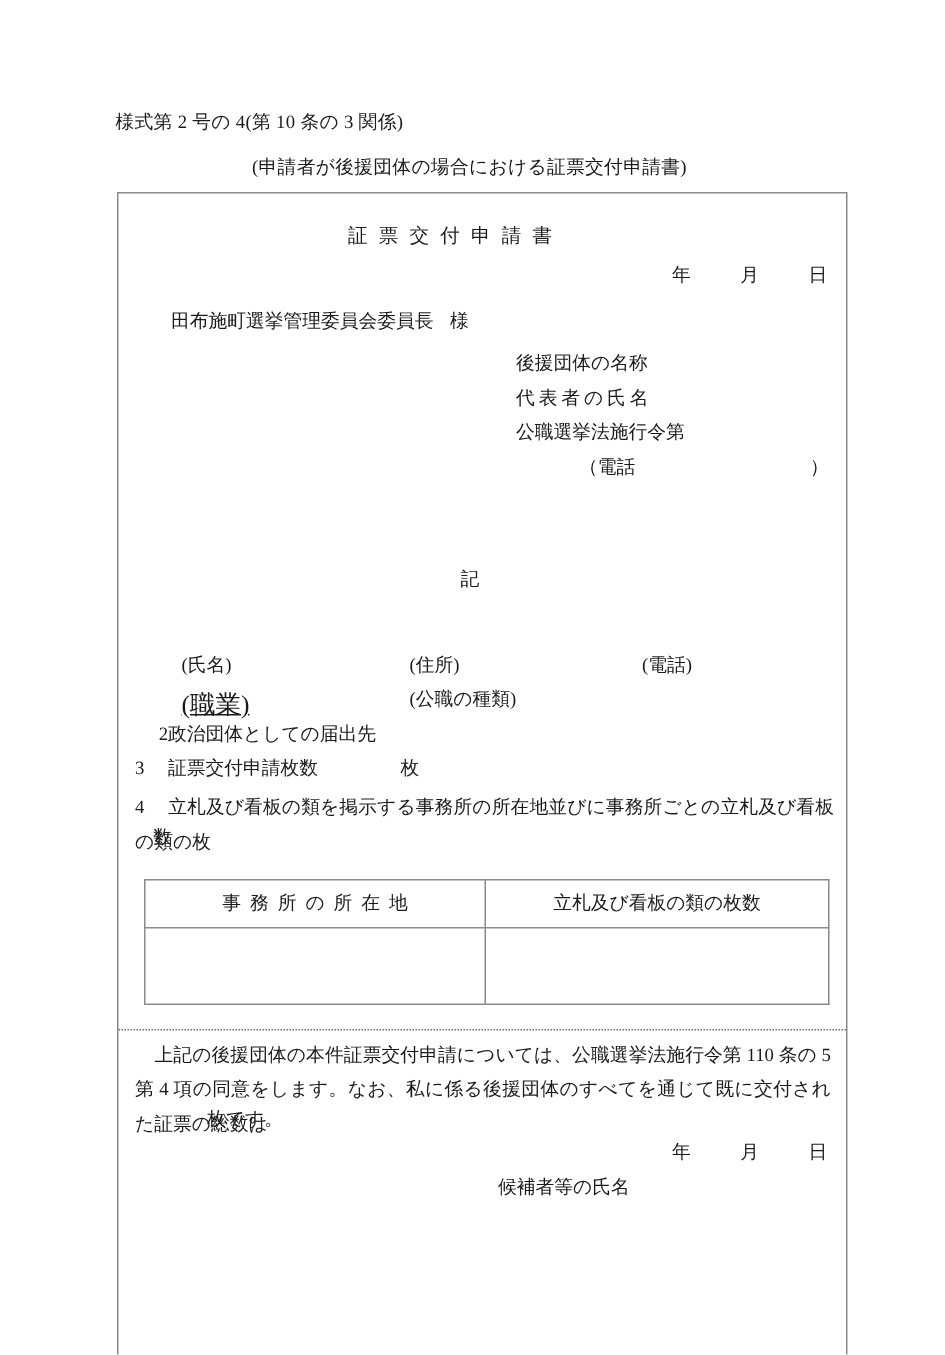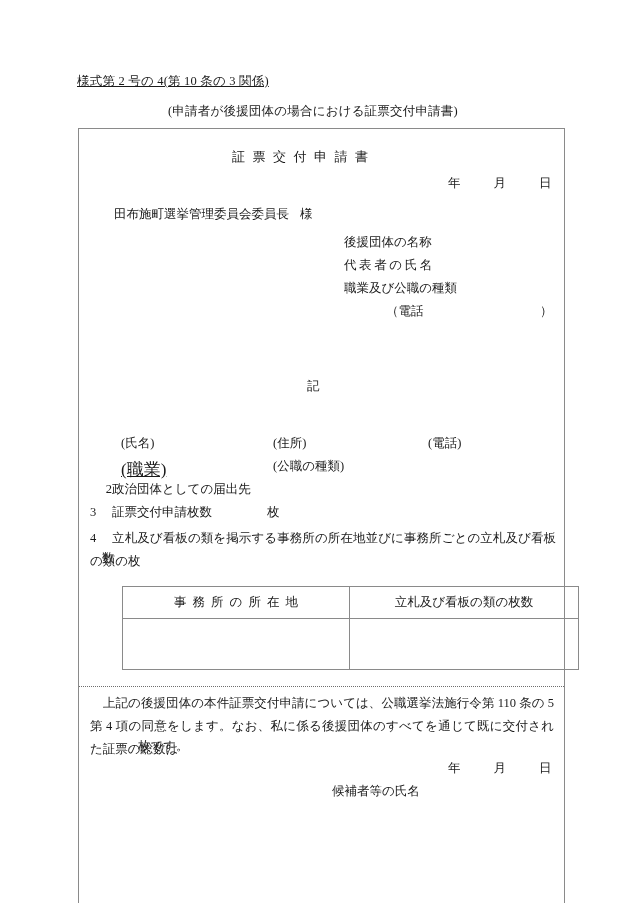--- a/index.html
+++ b/index.html
@@ -23,21 +23,20 @@
   }
 
   
   .doc-code {
     position: absolute;
     left: 77px;
     top: 73px;
     font-size: 12.5px;
     letter-spacing: 0.2px;
     white-space: nowrap;
-    text-decoration: underline;
   }
   .doc-subtitle {
     position: absolute;
     left: 168px;
     top: 103px;
     font-size: 12.5px;
     letter-spacing: 0.2px;
     white-space: nowrap;
   }
 
@@ -122,21 +121,20 @@
   .it4-cont { left: 23px; top: 421px; font-size: 12.5px; }
 
   
   .tbl {
     position: absolute;
     left: 17px;
     top: 457px;
     width: 454px;
     border-collapse: collapse;
     table-layout: fixed;
-    margin-left: 26px;
   }
   .tbl td {
     border: 1px solid #8a8a8a;
     font-size: 12.5px;
     text-align: center;
     vertical-align: middle;
     padding: 0;
   }
   .tbl td.col-a { width: 226px; }
   .tbl td.col-b { width: 228px; }
@@ -181,21 +179,21 @@
   <div class="frame">
 
     <div class="abs form-title">証票交付申請書</div>
 
     <div class="abs date-line-top"><span>年</span><span class="sp"></span><span>月</span><span class="sp"></span><span>日</span></div>
 
     <div class="abs addressee"><span>田布施町選挙管理委員会委員長</span><span class="gap"></span><span>様</span></div>
 
     <div class="abs applicant-1">後援団体の名称</div>
     <div class="abs applicant-2">代表者の氏名</div>
-    <div class="abs applicant-3">職業及び公職の種類</div>
+    <div class="abs applicant-3">公職選挙法施行令第</div>
     <div class="abs applicant-4">（電話</div>
     <div class="abs applicant-4-close">）</div>
 
     <div class="abs ki-mark">記</div>
 
     <div class="abs sub-name sub-row-a">(氏名)</div>
     <div class="abs sub-addr sub-row-a">(住所)</div>
     <div class="abs sub-tel sub-row-a">(電話)</div>
     <div class="abs sub-job sub-row-b">(職業)</div>
     <div class="abs sub-kind sub-row-b">(公職の種類)</div>

